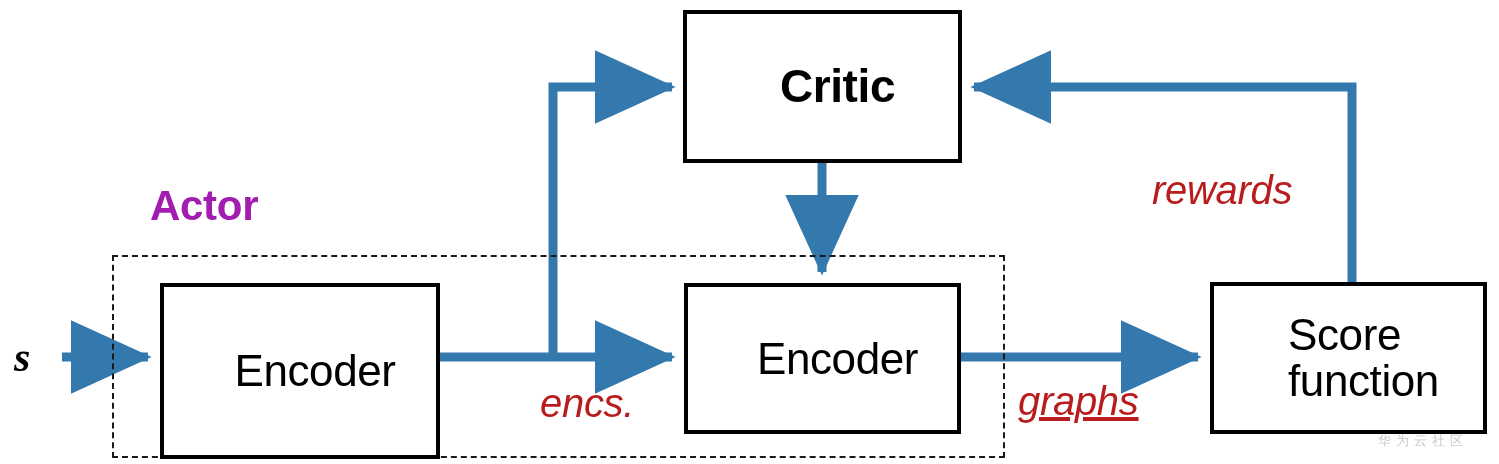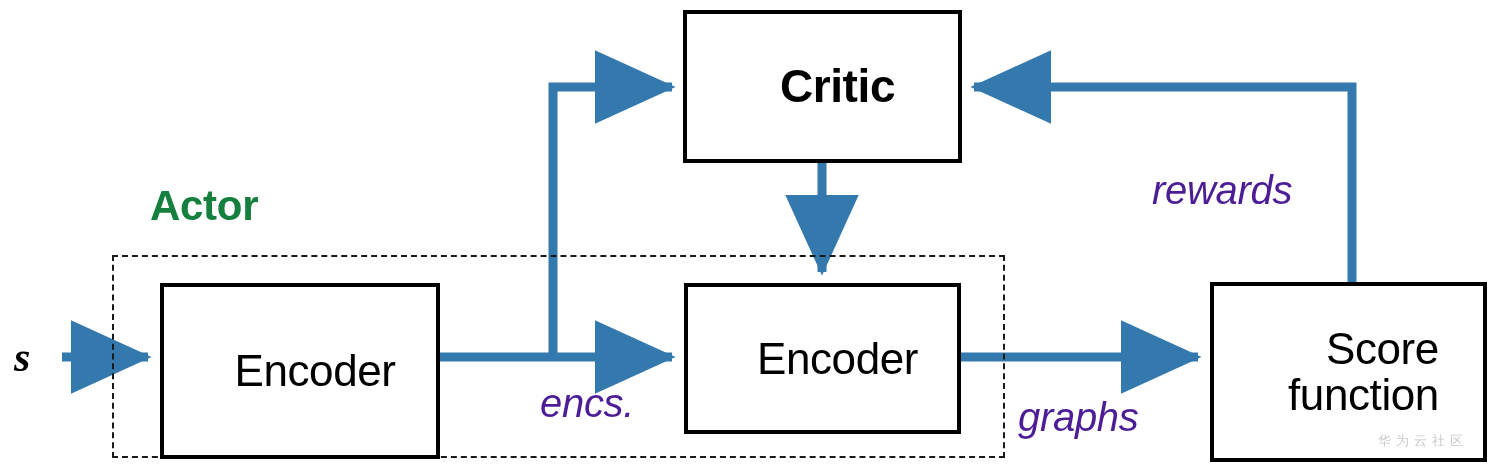--- a/index.html
+++ b/index.html
@@ -25,21 +25,21 @@
     height: 464px;
   }
   .node-box {
     position: absolute;
     box-sizing: border-box;
     border: 4px solid #000000;
     background: transparent;
     display: flex;
     align-items: center;
     justify-content: center;
-    text-align: right;
+    text-align: left;
     color: #000000;
     padding-left: 30px;
   }
   .node-label {
     font-family: "Liberation Sans", sans-serif;
     font-size: 44px;
     line-height: 1.04;
     letter-spacing: -0.4px;
     white-space: pre-line;
   }
@@ -51,29 +51,29 @@
     position: absolute;
     box-sizing: border-box;
     border: 2px dashed #1a1a1a;
     background: transparent;
   }
   .group-title {
     position: absolute;
     font-family: "Liberation Sans", sans-serif;
     font-weight: bold;
     font-size: 42px;
-    color: #15803d;
+    color: #a21caf;
     letter-spacing: -0.3px;
   }
   .edge-label {
     position: absolute;
     font-family: "Liberation Sans", sans-serif;
     font-style: italic;
     font-size: 40px;
-    color: #4c1d95;
+    color: #b91c1c;
     letter-spacing: -0.3px;
     white-space: nowrap;
   }
   .input-symbol {
     position: absolute;
     font-family: "Liberation Serif", serif;
     font-style: italic;
     font-weight: bold;
     font-size: 42px;
     color: #000000;
@@ -139,28 +139,28 @@
   </div>
 
   <div class="node-box" style="left:160px; top:283px; width:280px; height:176px;">
     <span class="node-label">Encoder</span>
   </div>
 
   <div class="node-box" style="left:684px; top:283px; width:277px; height:151px;">
     <span class="node-label">Encoder</span>
   </div>
 
-  <div class="node-box" style="left:1210px; top:282px; width:277px; height:180px;">
+  <div class="node-box" style="left:1210px; top:282px; width:277px; height:152px;">
     <span class="node-label">Score
 function</span>
   </div>
 
   <div class="input-symbol" style="left:14px; top:333px;">s</div>
 
   <div class="edge-label" style="left:508px; top:381px;margin-left:32px;">encs.</div>
 
-  <div class="edge-label" style="left:1018px; top:395px;">graphs</div>
+  <div class="edge-label" style="left:1018px; top:379px;text-decoration:underline;">graphs</div>
 
   <div class="edge-label" style="left:1152px; top:168px;">rewards</div>
 
   <div class="watermark" style="left:1378px; top:432px;">华为云社区</div>
 
 </div>
 
 </body></html>

